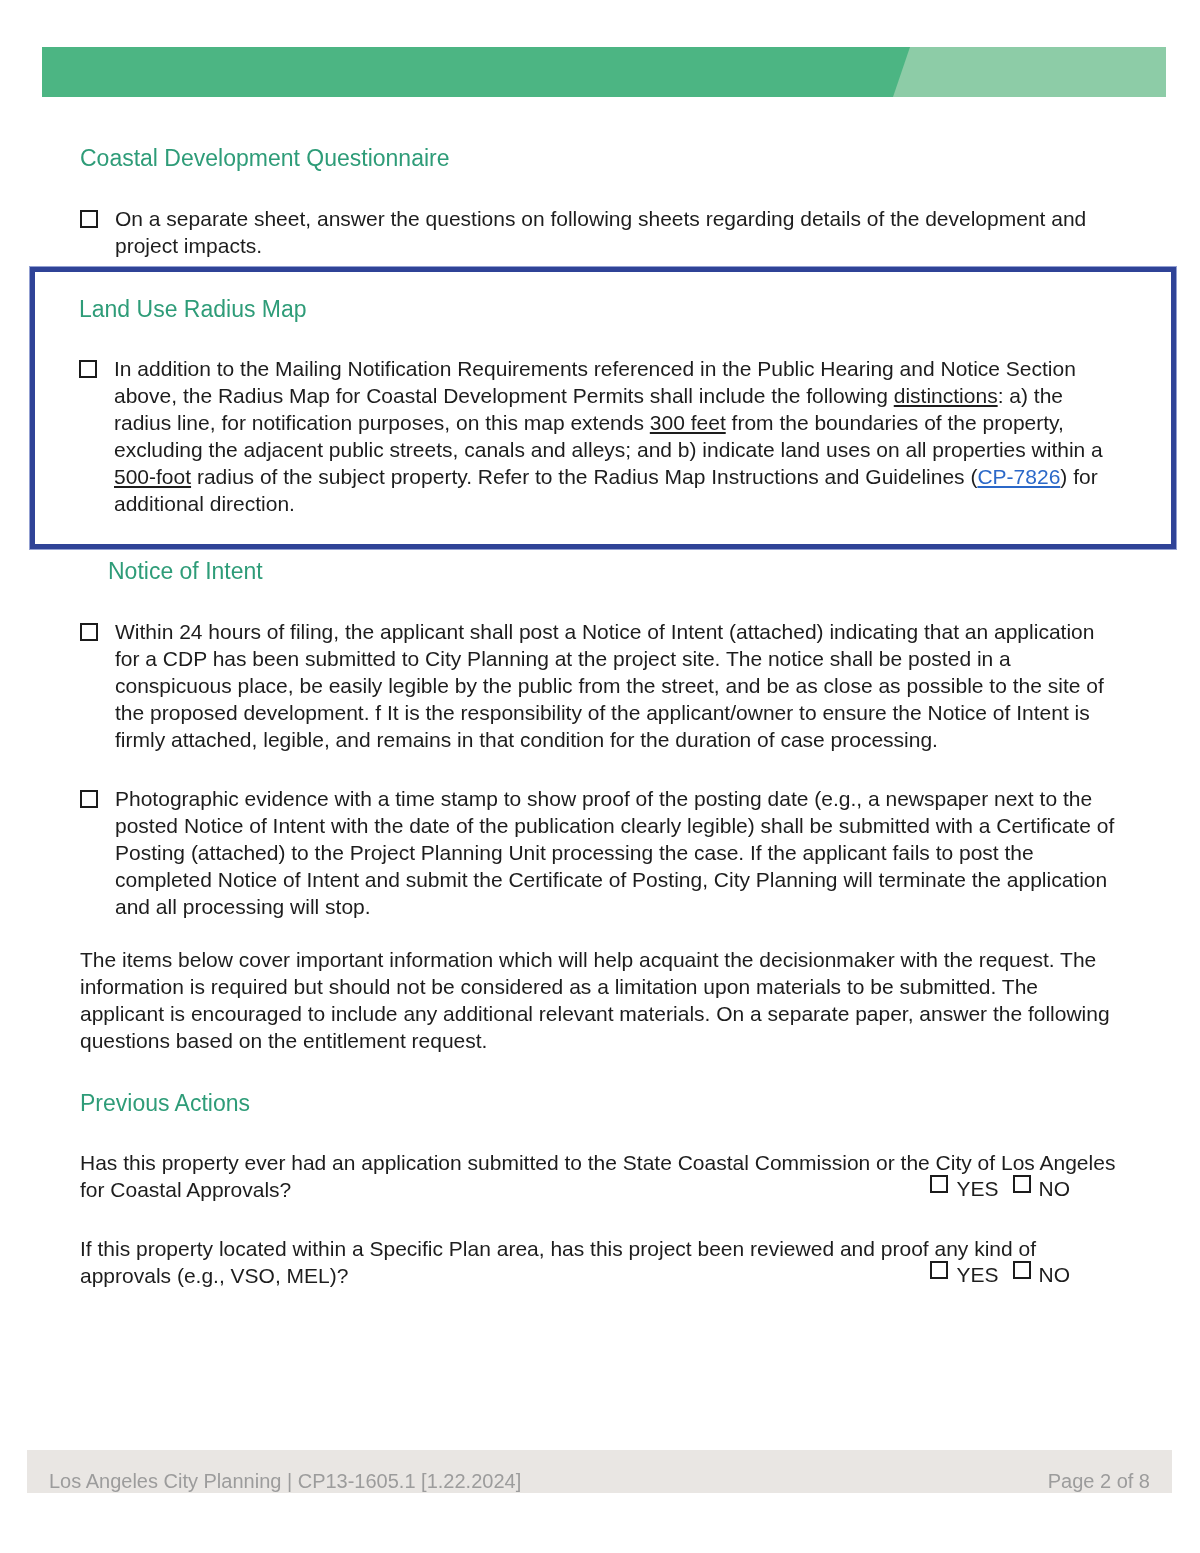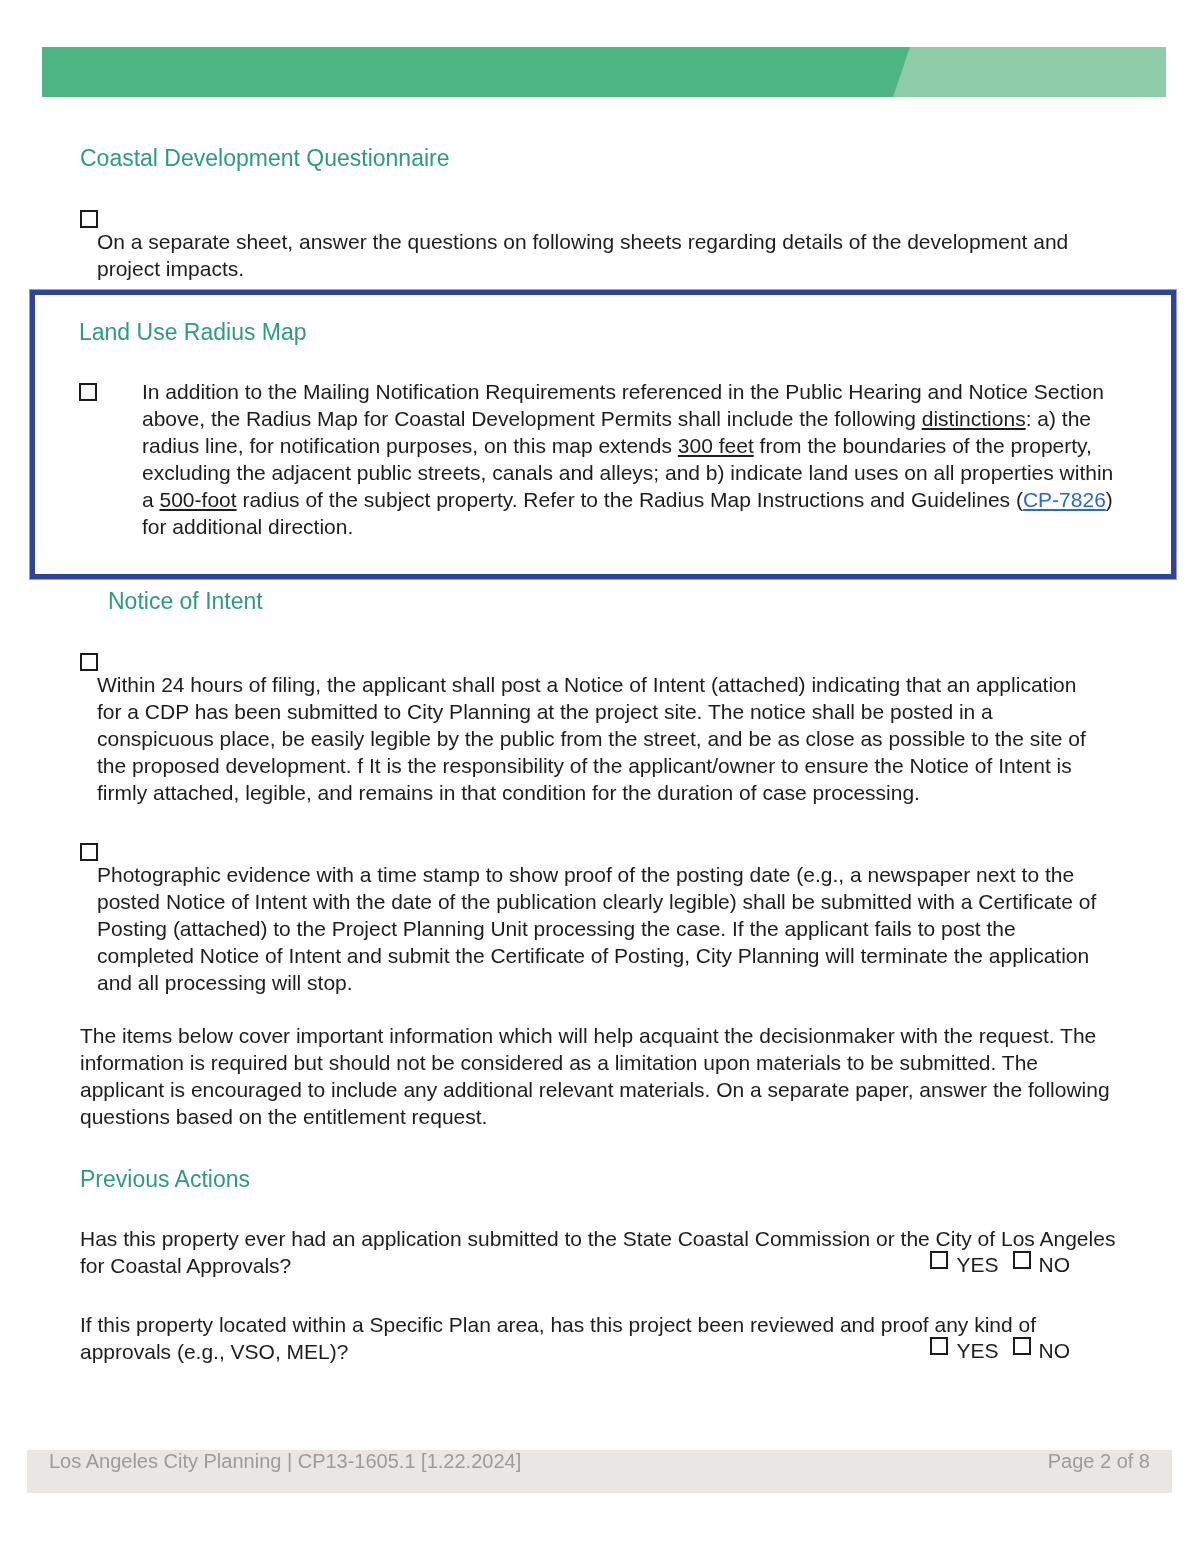--- a/index.html
+++ b/index.html
@@ -74,25 +74,25 @@
     margin-left:17px;
     max-width:1006px;
   }
   .rt-underline{text-decoration:underline;}
   .rt-link{color:var(--link-blue);text-decoration:underline;cursor:pointer;}
   
   .highlight-box{
     margin:8px -56px 0 -50px;
     border:5px solid var(--highlight-border-blue);
     box-shadow:0 0 0 1px #93a0d2;
-    padding:18px 50px 34px 44px;
+    padding:18px 50px 27px 44px;
     background:#fff;
   }
   .highlight-box .section-heading{margin-top:6px;}
-  .highlight-box .check-item{margin-top:32px;gap:28px;}
+  .highlight-box .check-item{margin-top:32px;}
   
   .question-row{
     position:relative;
     margin-top:32px;
   }
   .question-row .body-text{max-width:1040px;}
   .yesno{
     position:absolute;
     right:50px;bottom:1px;
     white-space:nowrap;
@@ -105,28 +105,28 @@
   .yesno .yn-label:last-child{margin-right:0;}
   
   .footer-bar{
     position:absolute;
     left:27px;right:28px;top:1450px;
     height:43px;
     background:var(--footer-bg);
     color:var(--footer-text);
     font-size:20px;
     display:flex;
-    align-items:flex-start;
+    align-items:flex-end;
     justify-content:space-between;
     padding:0 22px;
     box-sizing:border-box;
   }
   
   .mt-heading1{margin-top:48px;}
-  .mt-para{margin-top:32px;flex-direction:column;}
+  .mt-para{margin-top:32px;}
   .mt-heading{margin-top:36px;}
   .mt-after-box{margin-top:9px;margin-left:28px;}
   .mt-intro{margin-top:26px;}
 </style>
 </head>
 <body>
 
 <div class="page">
 
   <div class="header-bar">

